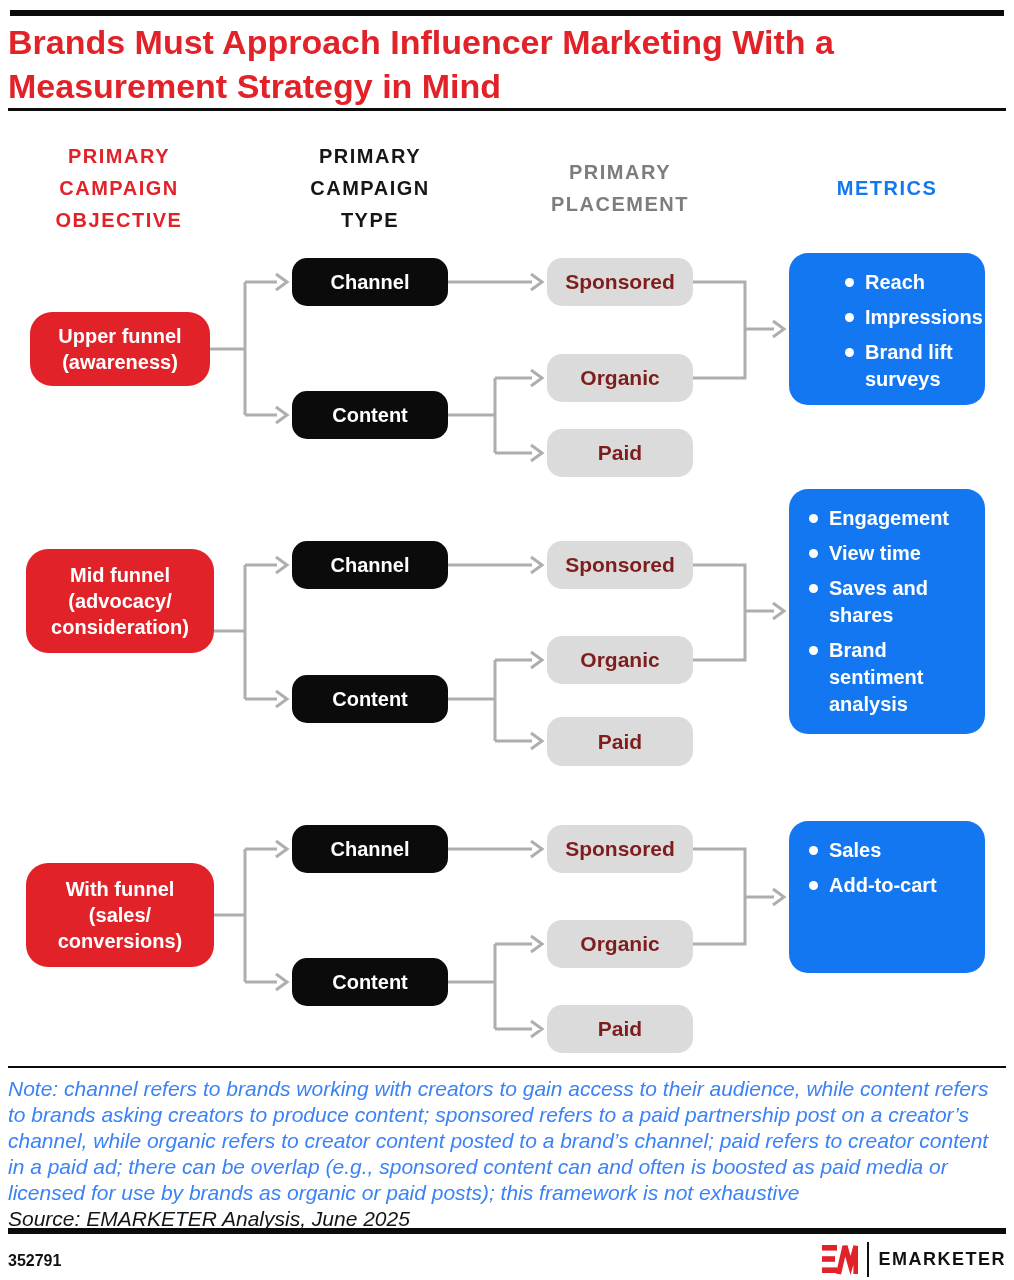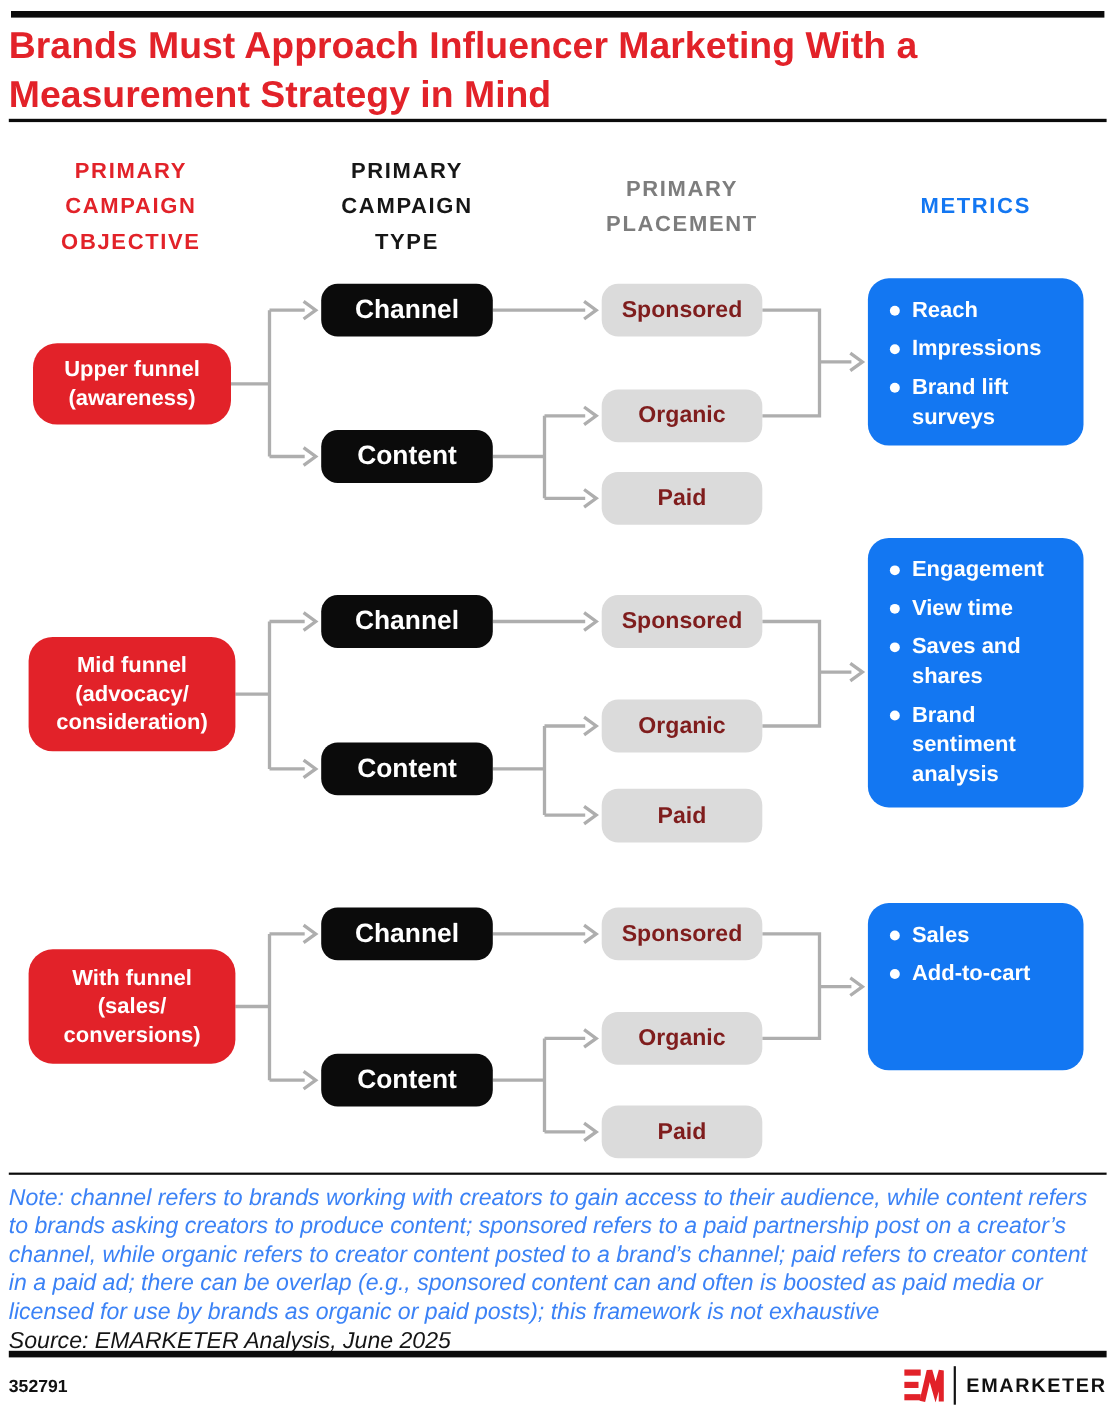--- a/index.html
+++ b/index.html
@@ -22,21 +22,21 @@
   .col-header.black{color:#161616;}
   .col-header.gray{color:var(--header-gray);}
   .col-header.blue{color:var(--blue);}
 
   svg.connectors{position:absolute; left:0; top:0; pointer-events:none;}
 
   .box{position:absolute; display:flex; align-items:center; justify-content:center;
        text-align:center; font-weight:700;}
   .red-box{background:var(--red); color:#fff; border-radius:22px; font-size:20px;
            line-height:26px; white-space:pre-line;}
-  .black-box{background:var(--black-box); color:#fff; border-radius:15px; font-size:24px;}
+  .black-box{background:var(--black-box); color:#fff; border-radius:15px; font-size:20px;}
   .gray-box{background:var(--gray-box); color:#7f1d1d; border-radius:15px; font-size:21px;}
   .blue-box{position:absolute; background:var(--blue); color:#fff; border-radius:19px;}
   .blue-box ul{list-style:none; padding:16px 12px 0 17px;}
   .blue-box li{position:relative; padding-left:23px; font-size:20px; font-weight:700;
                line-height:27px; margin-bottom:8px; text-align:left;}
   .blue-box li::before{content:""; position:absolute; left:3px; top:9px; width:9px; height:9px;
                        border-radius:50%; background:#ffffff;}
 
   .note{position:absolute; left:8px; top:1076px; width:1002px; font-style:italic;
         font-size:21px; line-height:26px; color:#3b82f6;}
@@ -93,29 +93,29 @@
              M773 889 L784 897 L773 905" stroke="#aeaeae" stroke-width="3" fill="none"></path>
   </svg>
 
   <div class="box red-box" style="left:30px; top:312px; width:180px; height:74px;">Upper funnel
 (awareness)</div>
   <div class="box black-box" style="left:292px; top:258px; width:156px; height:48px;">Channel</div>
   <div class="box black-box" style="left:292px; top:391px; width:156px; height:48px;">Content</div>
   <div class="box gray-box" style="left:547px; top:258px; width:146px; height:48px;">Sponsored</div>
   <div class="box gray-box" style="left:547px; top:354px; width:146px; height:48px;">Organic</div>
   <div class="box gray-box" style="left:547px; top:429px; width:146px; height:48px;">Paid</div>
-  <div class="blue-box" style="left:789px; top:253px; width:196px; height:152px;">
+  <div class="blue-box" style="left:789px; top:253px; width:196px; height:152px;padding-left:36px;">
     <ul>
       <li>Reach</li>
       <li>Impressions</li>
       <li>Brand lift surveys</li>
     </ul>
   </div>
 
-  <div class="box red-box" style="left:26px; top:579px; width:188px; height:104px;">Mid funnel
+  <div class="box red-box" style="left:26px; top:549px; width:188px; height:104px;">Mid funnel
 (advocacy/
 consideration)</div>
   <div class="box black-box" style="left:292px; top:541px; width:156px; height:48px;">Channel</div>
   <div class="box black-box" style="left:292px; top:675px; width:156px; height:48px;">Content</div>
   <div class="box gray-box" style="left:547px; top:541px; width:146px; height:48px;">Sponsored</div>
   <div class="box gray-box" style="left:547px; top:636px; width:146px; height:48px;">Organic</div>
   <div class="box gray-box" style="left:547px; top:717px; width:146px; height:49px;">Paid</div>
   <div class="blue-box" style="left:789px; top:489px; width:196px; height:245px;">
     <ul>
       <li>Engagement</li>

